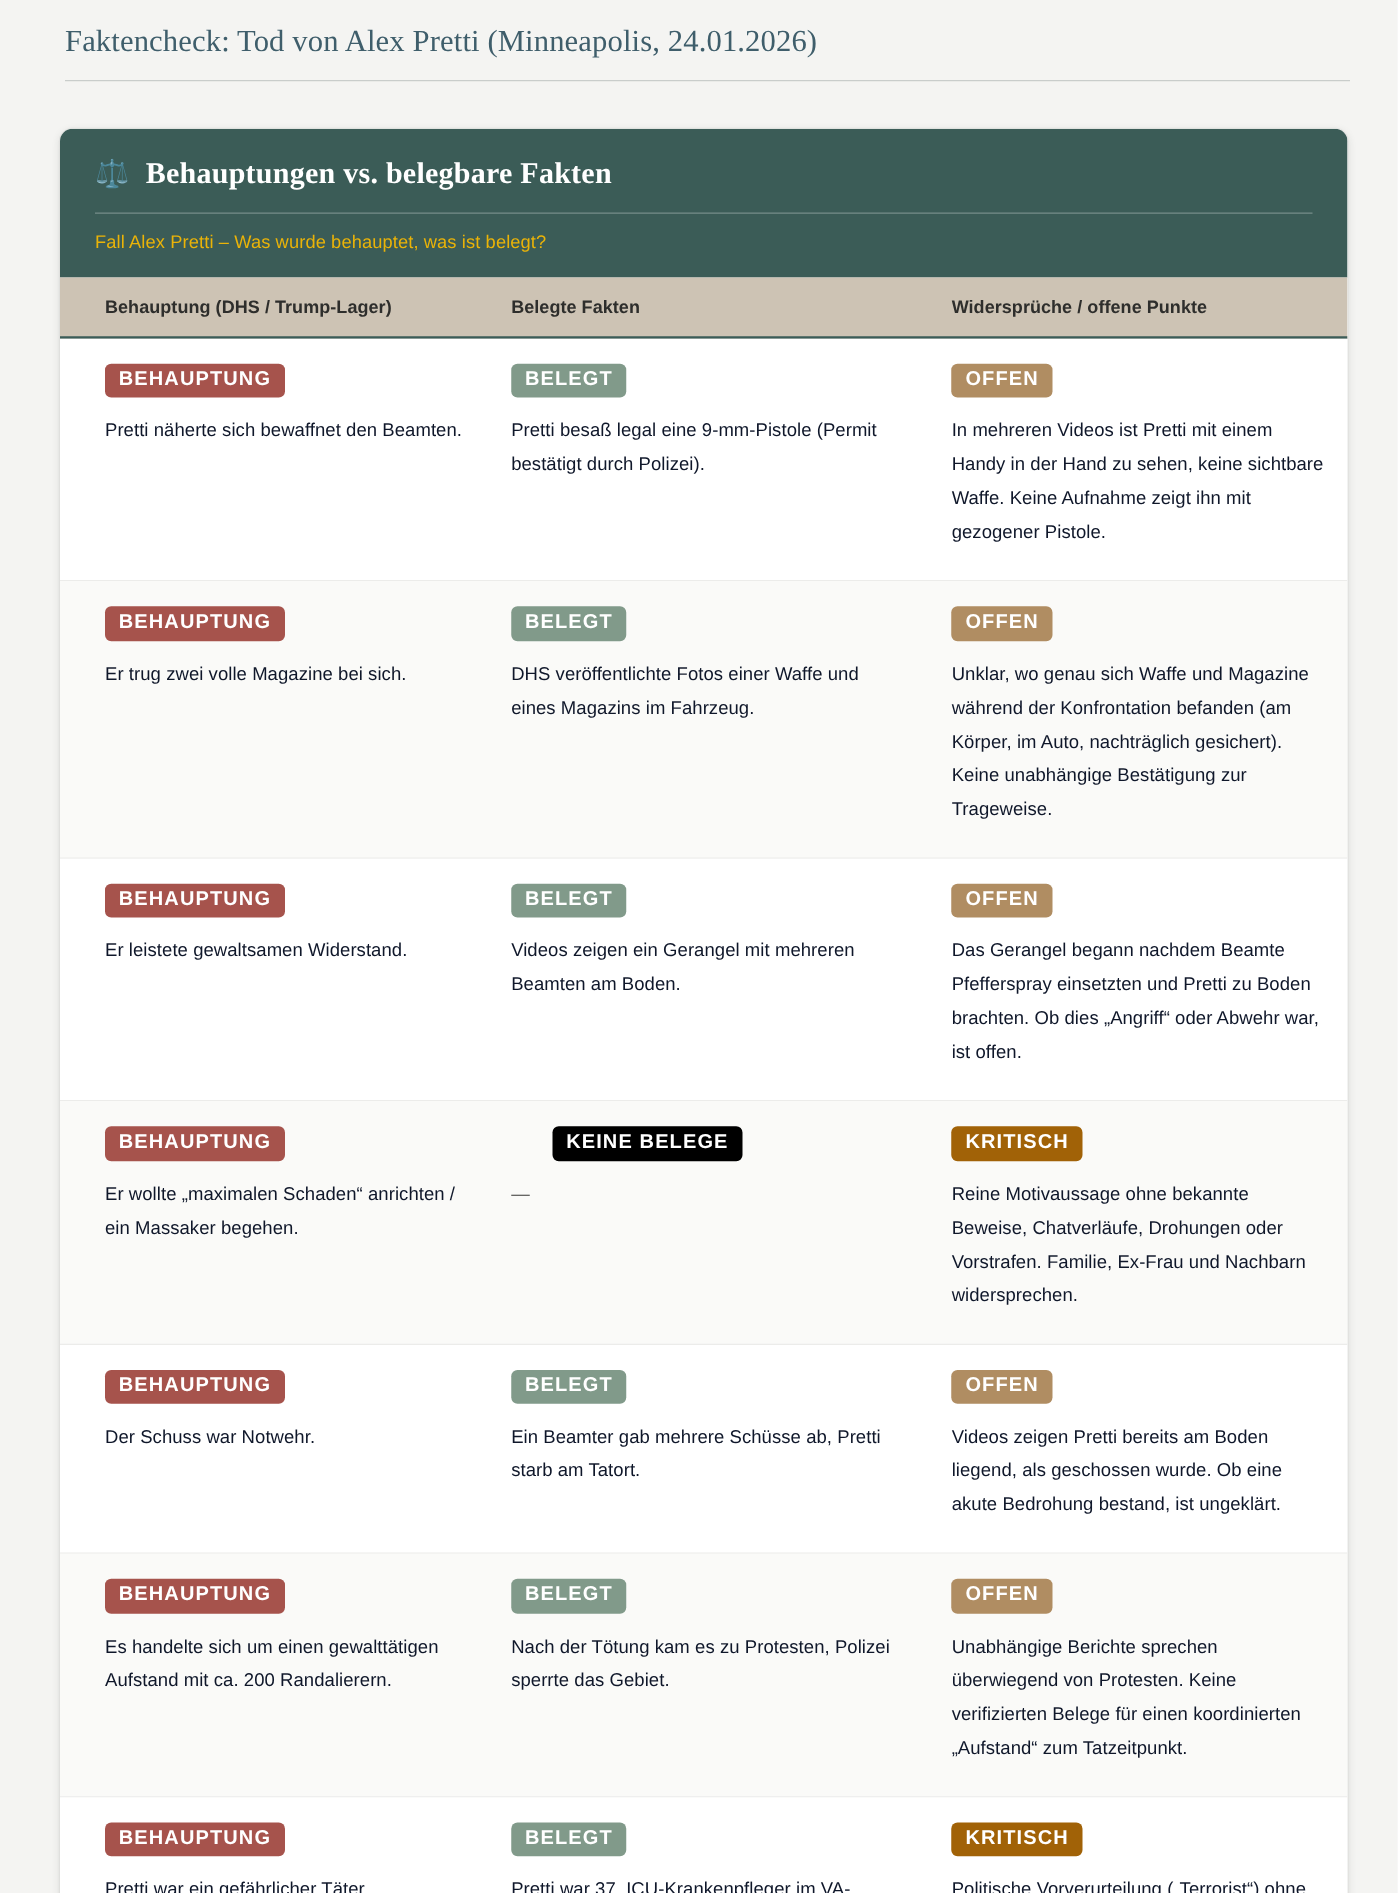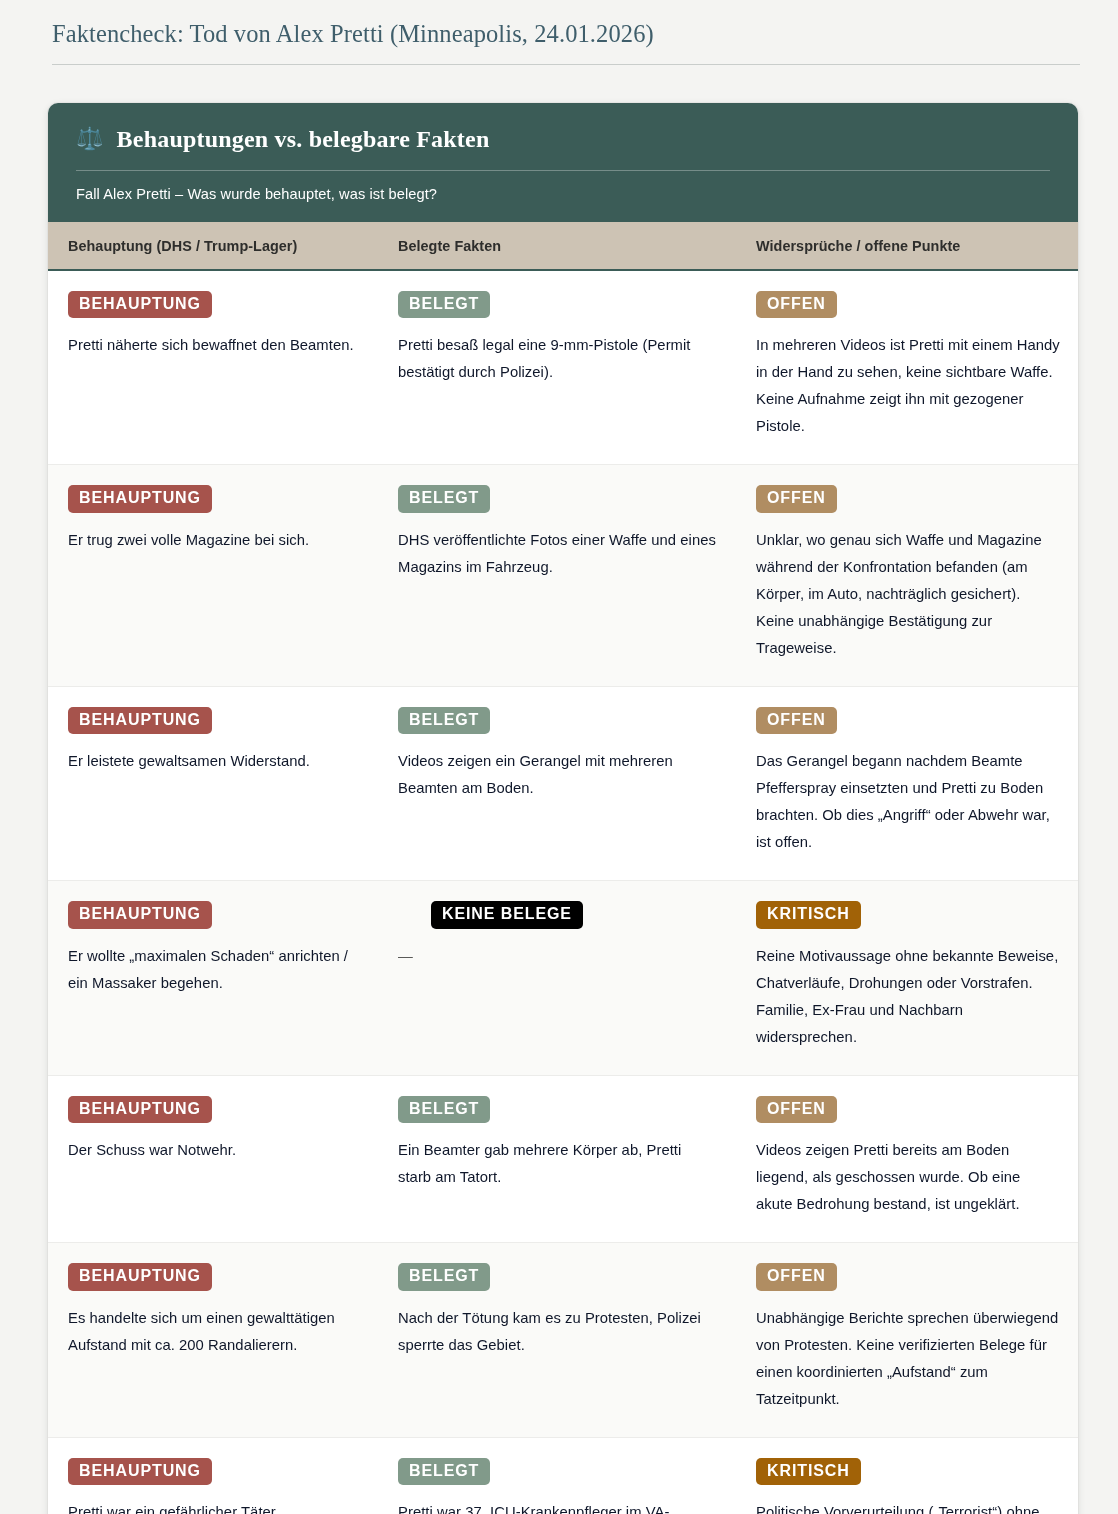--- a/index.html
+++ b/index.html
@@ -68,21 +68,21 @@
     font-size: 22px;
     line-height: 1;
     display: inline-block;
   }
   .header-rule {
     height: 1px;
     background: rgba(255,255,255,0.30);
     margin: 16px 0 0 0;
   }
   .card-subtitle {
-    color: #ffffff;
+    color: #eab308;
     font-size: 14.6px;
     padding-top: 15px;
     letter-spacing: 0.1px;
   }
 
   
   .col-head {
     display: flex;
     background: #cdc3b4;
     border-bottom: 2px solid #3b5c57;
@@ -101,21 +101,21 @@
     border-bottom: 1px solid #ececea;
     background: #ffffff;
   }
   .row.alt { background: #fafaf8; }
   .row:last-child { border-bottom: none; }
 
   .cell {
     padding-left: 20px;
     padding-right: 18px;
   }
-  .c1 { width: 330px; }
+  .c1 { width: 330px; margin-left: 16px; }
   .c2 { width: 358px; }
   .c3 { width: 342px; }
 
   .row .cell {
     padding-top: 20px;
     padding-bottom: 24px;
   }
 
   .badge {
     display: inline-block;
@@ -231,21 +231,21 @@
         </div>
       </div>
 
       <div class="row">
         <div class="cell c1">
           <span class="badge badge-behauptung">BEHAUPTUNG</span>
           <div class="cell-text">Der Schuss war Notwehr.</div>
         </div>
         <div class="cell c2">
           <span class="badge badge-belegt">BELEGT</span>
-          <div class="cell-text">Ein Beamter gab mehrere Körper ab, Pretti starb am Tatort.</div>
+          <div class="cell-text">Ein Beamter gab mehrere Schüsse ab, Pretti starb am Tatort.</div>
         </div>
         <div class="cell c3">
           <span class="badge badge-offen">OFFEN</span>
           <div class="cell-text">Videos zeigen Pretti bereits am Boden liegend, als geschossen wurde. Ob eine akute Bedrohung bestand, ist ungeklärt.</div>
         </div>
       </div>
 
       <div class="row alt">
         <div class="cell c1">
           <span class="badge badge-behauptung">BEHAUPTUNG</span>

